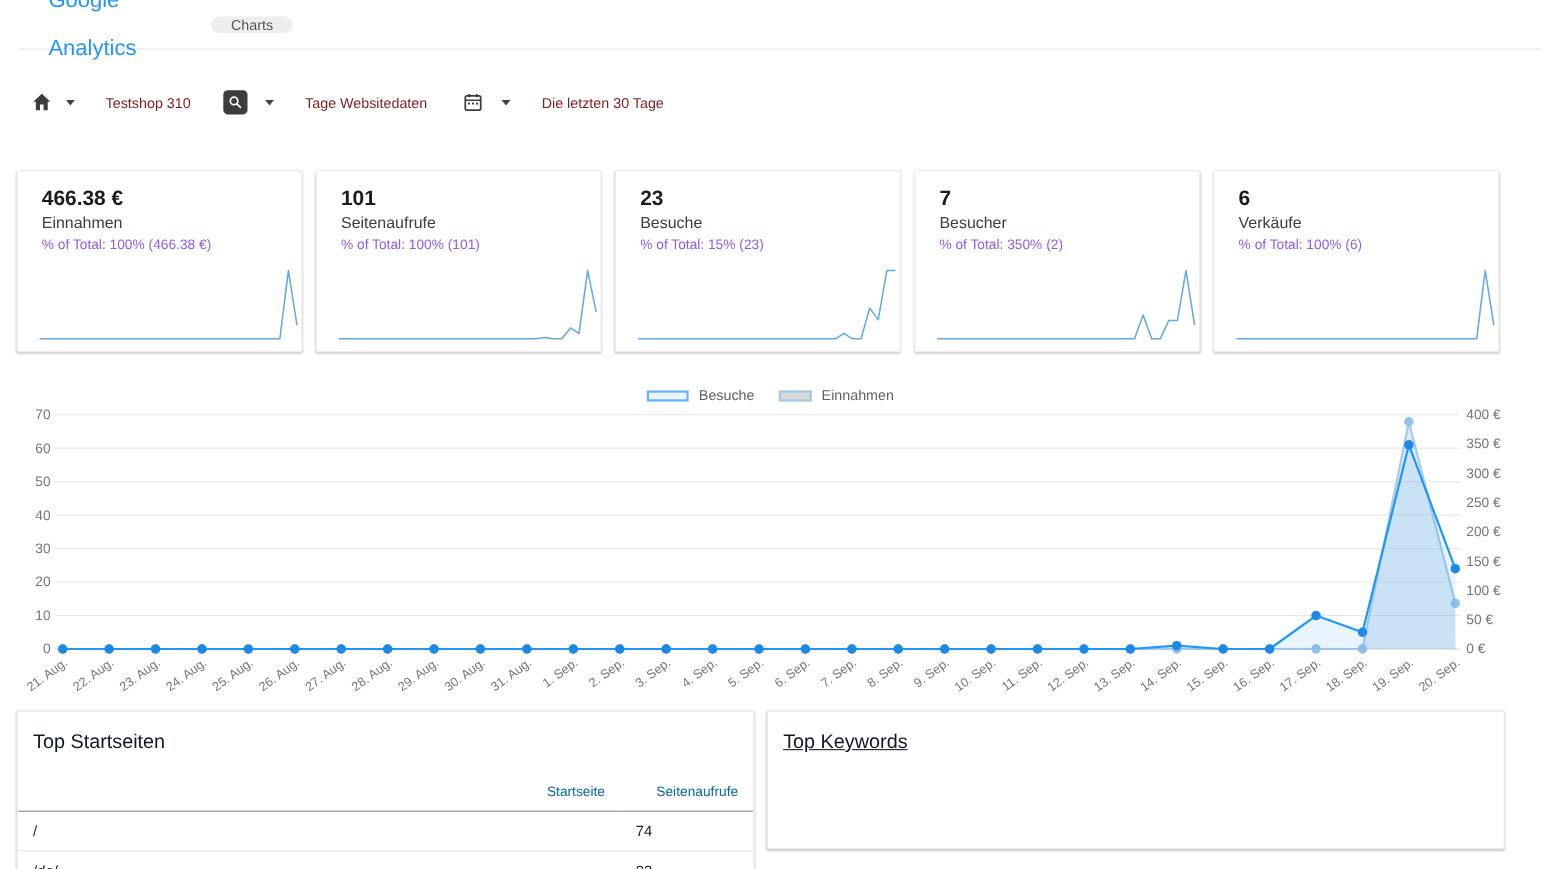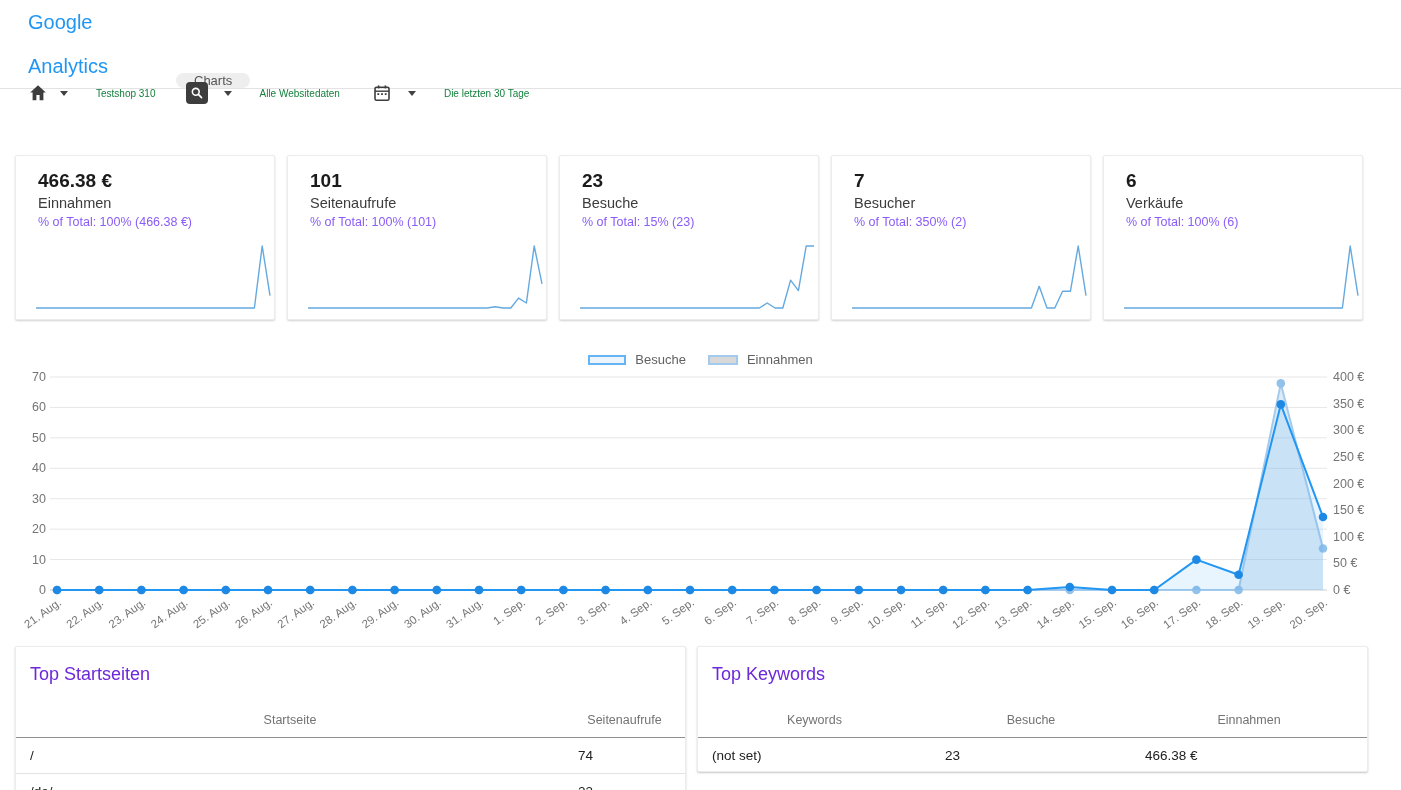--- a/index.html
+++ b/index.html
@@ -2,29 +2,29 @@
 <html><head>
 <meta charset="utf-8">
 <style>
   * { box-sizing: border-box; }
   html,body { margin:0; padding:0; }
   body {
     width:1401px; height:790px; overflow:hidden; position:relative;
     background:#ffffff; font-family:"Liberation Sans", sans-serif; color:#212121;
   }
   
-  .header { position:absolute; top:0; left:0; right:0; height:45px; background:#fff;
-            border-bottom:1px solid #e3e3e3; display:flex; align-items:flex-end;margin-top:44px; }
+  .header { position:absolute; top:0; left:16px; right:0; height:45px; background:#fff;
+            border-bottom:1px solid #e3e3e3; display:flex; align-items:center; }
   .brand { color:#2196F3; font-size:20px; line-height:44px; padding-left:28px; width:148px; }
   .tabs { display:flex; margin-left:28px; }
   .tab { font-size:13px; color:#616161; display:flex; align-items:center; padding:0 18px; cursor:pointer; }
   .tab.active { background:#eeeeee; color:#555;border-radius:20px; }
   
   .toolbar { position:absolute; top:71px; left:28px; height:44px; display:flex; align-items:center; }
-  .toolbar .txt { font-size:10px; color:#15803d; cursor:pointer; }
+  .toolbar .txt { font-size:13px; color:#7f1d1d; cursor:pointer; }
   .caret { width:0; height:0; border-left:4.5px solid transparent; border-right:4.5px solid transparent;
            border-top:5.5px solid #424242; display:inline-block; cursor:pointer; }
   .icon-home { cursor:pointer; }
   .icon-search-box { width:22px; height:22px; background:#3d3d3d; border-radius:4px;
                      display:flex; align-items:center; justify-content:center; cursor:pointer; }
   .icon-cal { cursor:pointer; }
   .ml12{margin-left:12px;} .ml16{margin-left:16px;} .ml28{margin-left:28px;} .ml30{margin-left:30px;} .ml32{margin-left:32px;}
   
   .kpi-row { position:absolute; top:155px; left:15px; display:flex; gap:12px; }
   .kpi-card { width:260px; height:165px; background:#fff; border:1px solid #ececec; border-radius:2px;
@@ -36,24 +36,24 @@
   
   .legend { position:absolute; top:352px; left:0; width:1401px; display:flex;
             justify-content:center; align-items:center; font-size:13px; color:#616161; }
   .legend .sw1 { width:38px; height:10px; background:#edf4fc; border:2px solid #64B5F6; margin-right:9px; }
   .legend .sw2 { width:30px; height:10px; background:#d9d9d9; border:2px solid #a3c9ec; margin-left:22px; margin-right:9px; }
   #main-chart { position:absolute; top:368px; left:0; width:1401px; height:282px; }
   
   .bottom-card { position:absolute; background:#fff; border:1px solid #ececec; border-radius:2px;
                  box-shadow:0 1px 2px rgba(0,0,0,0.22); overflow:hidden; }
   .card-startseiten { top:646px; left:15px; width:671px; height:175px; }
-  .card-keywords   { top:646px; left:697px; width:671px; height:126px; }
-  .card-title { padding:17px 26px 0 14px; font-size:18px; color:#6d28d9; }
+  .card-keywords   { top:646px; left:697px; width:671px; height:126px;text-decoration:underline; }
+  .card-title { padding:17px 26px 0 14px; font-size:18px; color:#0f172a; }
   table { width:100%; border-collapse:collapse; margin-top:20px; }
-  th { font-size:12.5px; color:#737373; font-weight:normal; text-align:center;
+  th { font-size:12.5px; color:#0369a1; font-weight:normal; text-align:right;
        padding:8px 14px 10px 14px; border-bottom:1px solid #8f8f8f;margin-left:32px; }
   td { font-size:13.5px; color:#212121; text-align:left; padding:10px 14px; border-bottom:1px solid #e3e3e3; }
 </style>
 </head>
 <body>
 
 <div class="header">
   <div class="brand">Google Analytics</div>
   <div class="tabs">
     <div class="tab active">Charts</div>
@@ -66,21 +66,21 @@
   </svg>
   <span class="caret ml12"></span>
   <span class="txt ml28">Testshop 310</span>
   <span class="icon-search-box ml30">
     <svg width="14" height="14" viewBox="0 0 16 16">
       <circle cx="6.6" cy="6.6" r="3.9" stroke="#ffffff" stroke-width="1.8" fill="none"></circle>
       <line x1="9.6" y1="9.6" x2="13.2" y2="13.2" stroke="#ffffff" stroke-width="1.9" stroke-linecap="round"></line>
     </svg>
   </span>
   <span class="caret ml16"></span>
-  <span class="txt ml28">Alle Websitedaten</span>
+  <span class="txt ml28">Tage Websitedaten</span>
   <svg class="icon-cal ml32" width="20" height="20" viewBox="0 0 20 20">
     <rect x="3" y="4.2" width="14" height="13" rx="1.5" stroke="#3d3d3d" stroke-width="1.6" fill="none"></rect>
     <line x1="3" y1="8.2" x2="17" y2="8.2" stroke="#3d3d3d" stroke-width="1.4"></line>
     <line x1="6.6" y1="2.4" x2="6.6" y2="5.4" stroke="#3d3d3d" stroke-width="1.6"></line>
     <line x1="13.4" y1="2.4" x2="13.4" y2="5.4" stroke="#3d3d3d" stroke-width="1.6"></line>
     <rect x="5.4" y="10.2" width="1.8" height="1.8" fill="#3d3d3d"></rect>
     <rect x="9.1" y="10.2" width="1.8" height="1.8" fill="#3d3d3d"></rect>
     <rect x="12.8" y="10.2" width="1.8" height="1.8" fill="#3d3d3d"></rect>
   </svg>
   <span class="caret ml16"></span>
@@ -282,34 +282,13 @@
         <tr>
           <td>/de/</td>
           <td>23</td>
         </tr>
       </tbody>
   </table>
 </div>
 
 <div class="bottom-card card-keywords">
   <div class="card-title">Top Keywords</div>
-  <table>
-    <colgroup>
-        <col style="width:233px">
-        <col style="width:200px">
-        <col>
-      </colgroup>
-    <thead>
-        <tr>
-          <th>Keywords</th>
-          <th>Besuche</th>
-          <th>Einnahmen</th>
-        </tr>
-      </thead>
-    <tbody>
-        <tr>
-          <td>(not set)</td>
-          <td>23</td>
-          <td>466.38 €</td>
-        </tr>
-      </tbody>
-  </table>
 </div>
 
 </body></html>

